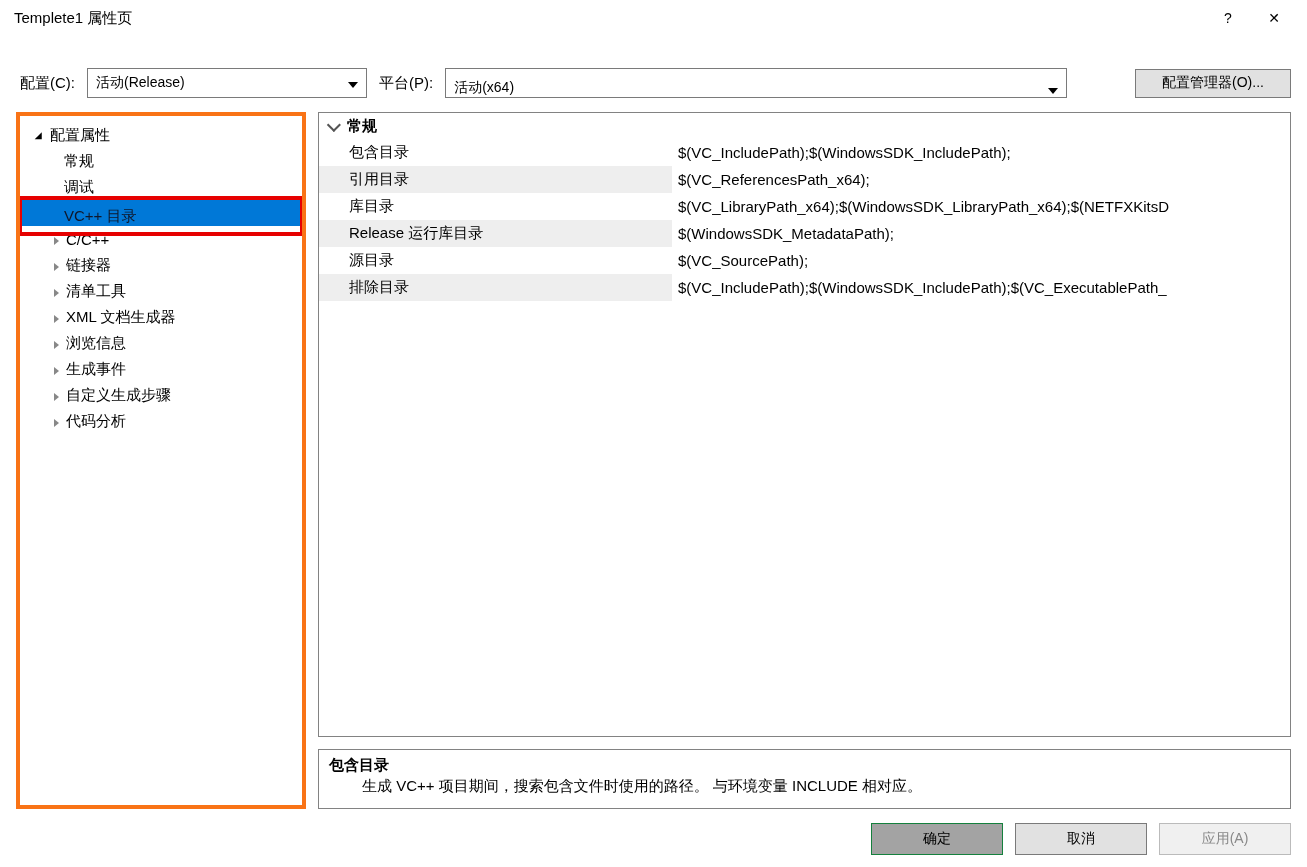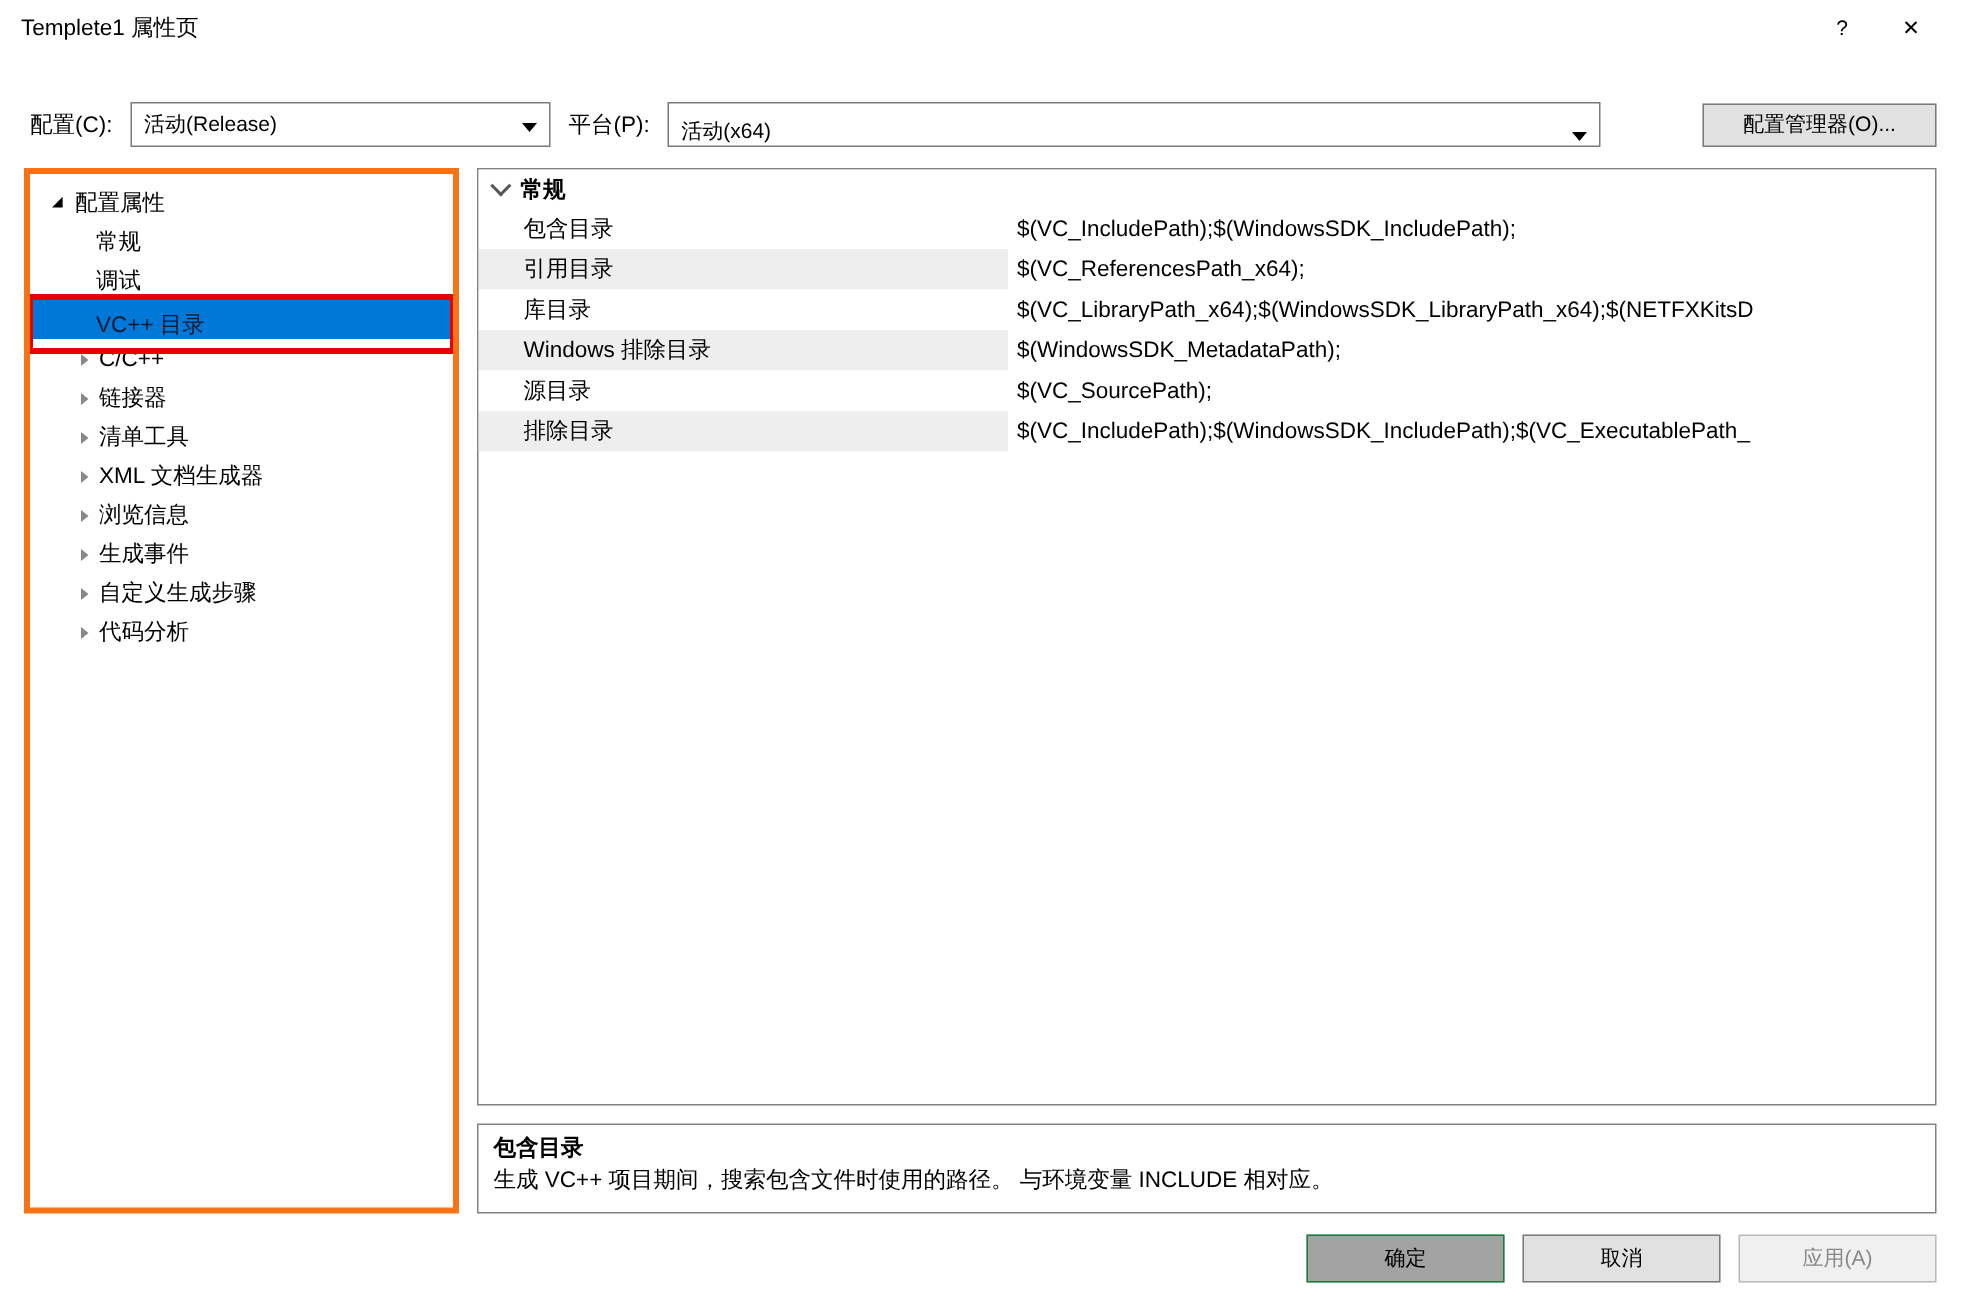--- a/index.html
+++ b/index.html
@@ -205,21 +205,21 @@
   .prop-row.alt .prop-label { background: #eeeeee; }
   .prop-row.norm .prop-label { background: #ffffff; }
 
   .descbox {
     border: 1px solid #828282;
     background: #fff;
     padding: 6px 10px 8px 10px;
     min-height: 60px;
   }
   .descbox .heading { font-weight: bold; font-size: 15px; margin-bottom: 2px; }
-  .descbox .body { font-size: 15px; }
+  .descbox .body { font-size: 15px; margin-left: 33px; }
 
   
   .bottomrow {
     height: 48px;
     display: flex;
     align-items: center;
     justify-content: flex-end;
     gap: 12px;
     padding: 0 16px 8px;
     flex-shrink: 0;
@@ -339,21 +339,21 @@
       </div>
       <div class="prop-row alt">
         <div class="prop-label">引用目录</div>
         <div class="prop-value">$(VC_ReferencesPath_x64);</div>
       </div>
       <div class="prop-row norm">
         <div class="prop-label">库目录</div>
         <div class="prop-value">$(VC_LibraryPath_x64);$(WindowsSDK_LibraryPath_x64);$(NETFXKitsD</div>
       </div>
       <div class="prop-row alt">
-        <div class="prop-label">Windows 排除目录</div>
+        <div class="prop-label">Release 运行库目录</div>
         <div class="prop-value">$(WindowsSDK_MetadataPath);</div>
       </div>
       <div class="prop-row norm">
         <div class="prop-label">源目录</div>
         <div class="prop-value">$(VC_SourcePath);</div>
       </div>
       <div class="prop-row alt">
         <div class="prop-label">排除目录</div>
         <div class="prop-value">$(VC_IncludePath);$(WindowsSDK_IncludePath);$(VC_ExecutablePath_</div>
       </div>

